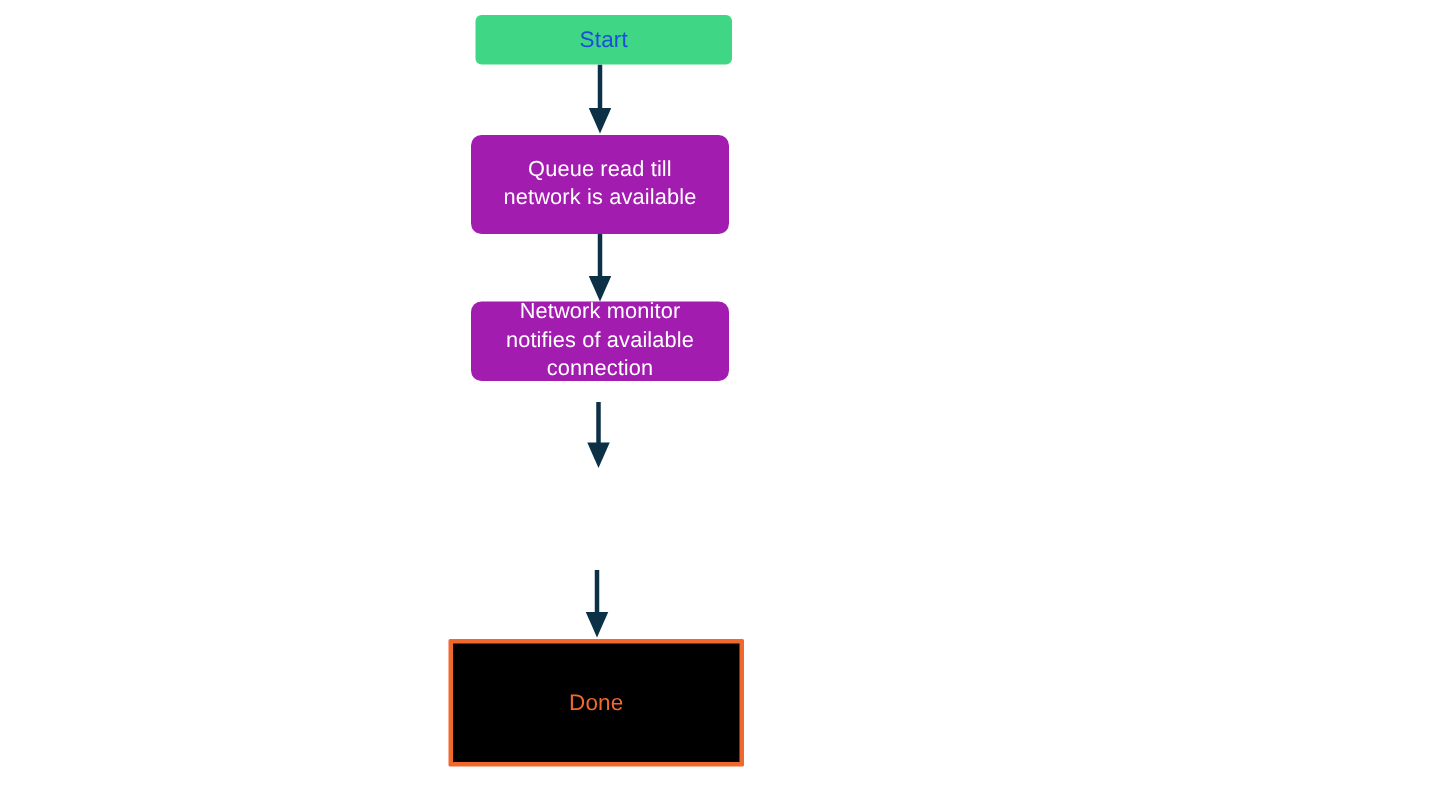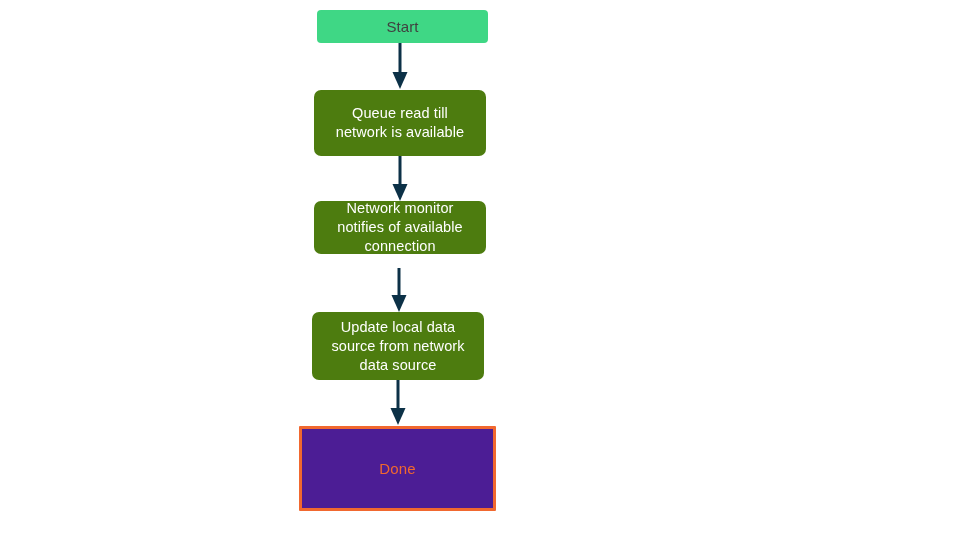--- a/index.html
+++ b/index.html
@@ -35,43 +35,43 @@
   }
 
   
   .node-start {
     left: 317px;
     top: 10px;
     width: 171px;
     height: 33px;
     background: #3fd785;
     border-radius: 4px;
-    color: #404040;
+    color: #1d4ed8;
     font-size: 15px;
   }
 
   
   .node-process {
-    background: #4d7c0f;
+    background: #a21caf;
     border-radius: 7px;
     color: #ffffff;
     font-size: 14.5px;
     padding: 0 10px;
   }
   .node-p1 { left: 314px; top: 90px;  width: 172px; height: 66px; }
   .node-p2 { left: 314px; top: 201px; width: 172px; height: 53px; }
   .node-p3 { left: 312px; top: 312px; width: 172px; height: 68px; }
 
   
   .node-done {
     left: 299px;
     top: 426px;
     width: 197px;
     height: 85px;
-    background: #4c1d95;
+    background: #000000;
     border: 3px solid #f1682f;
     border-radius: 1px;
     color: #f1682f;
     font-size: 15px;
   }
 
   
   .arrow {
     position: absolute;
     pointer-events: none;
@@ -112,25 +112,20 @@
 connection</span>
   </div>
 
   <div class="arrow arrow-3" style="left:390px; top:268px;">
     <svg width="18" height="45" viewBox="0 0 18 45" aria-hidden="true">
       <line x1="9" y1="0" x2="9" y2="30" stroke="#0c3147" stroke-width="3"></line>
       <polygon points="9,44 1.5,27 16.5,27" fill="#0c3147"></polygon>
     </svg>
   </div>
 
-  <div class="node node-process node-p3">
-    <span>Update local data
-source from network
-data source</span>
-  </div>
 
   <div class="arrow arrow-4" style="left:389px; top:380px;">
     <svg width="18" height="46" viewBox="0 0 18 46" aria-hidden="true">
       <line x1="9" y1="0" x2="9" y2="31" stroke="#0c3147" stroke-width="3"></line>
       <polygon points="9,45 1.5,28 16.5,28" fill="#0c3147"></polygon>
     </svg>
   </div>
 
   <div class="node node-done">
     <span>Done</span>

